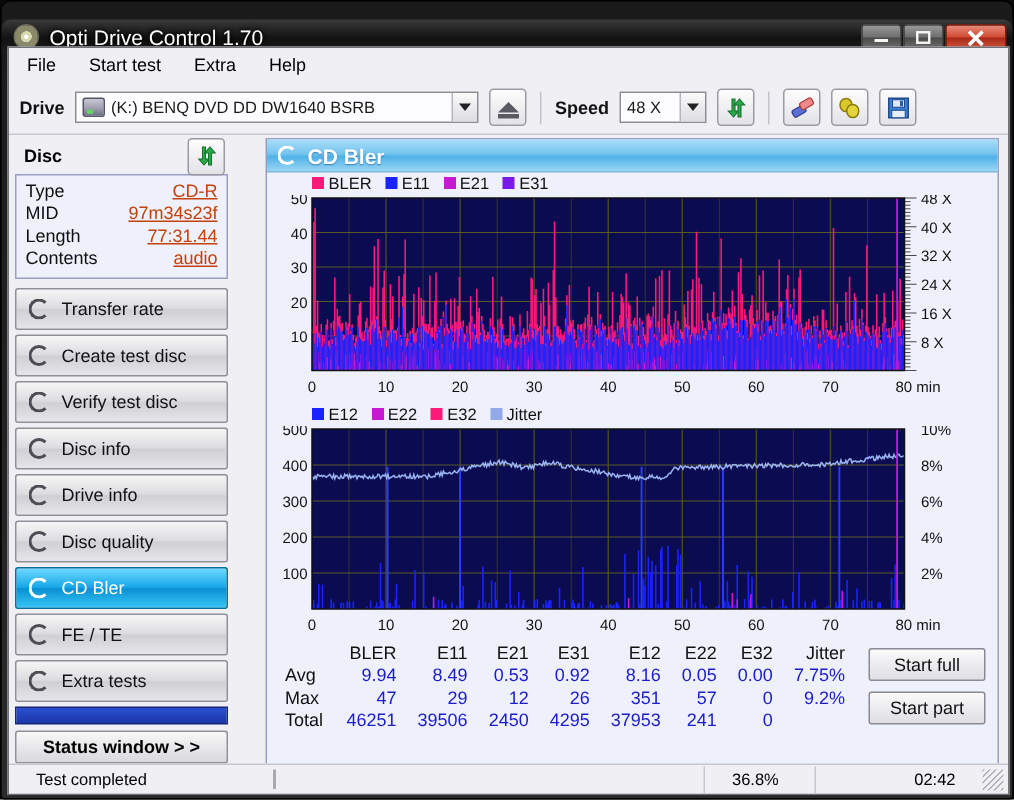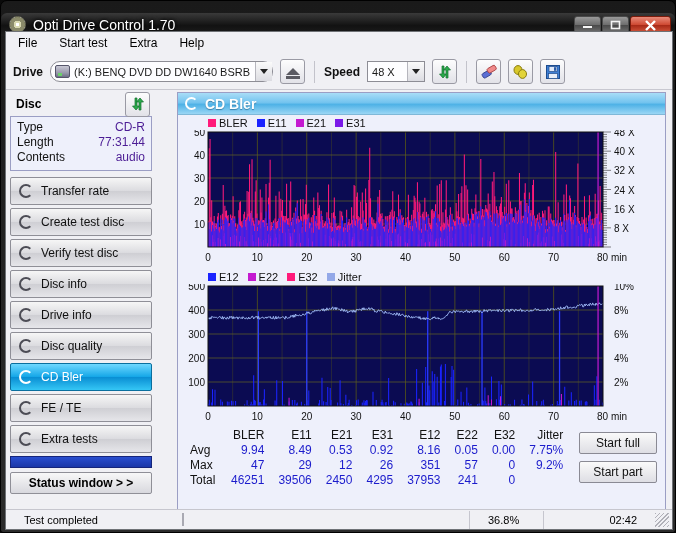--- a/index.html
+++ b/index.html
@@ -63,21 +63,21 @@
     display:flex; align-items:center; position:relative; font-size:11px; color:#1a1a1a;
     padding-left:4px;
   }
   .combo .arrowbox {
     position:absolute; right:0; top:0; bottom:0; width:17px;
     border-left:1px solid #b5b5bd;
     background:linear-gradient(180deg,#fafafa,#dcdce2);
     display:flex;align-items:center;justify-content:center;
   }
   .caret { width:0;height:0;border-left:4px solid transparent;border-right:4px solid transparent;border-top:5px solid #222; }
-  #drive-combo { width:223px;border-radius:10px; }
+  #drive-combo { width:269px; }
   #drive-combo .drvicon {
     width:15px;height:13px;margin-right:4px;flex:none;
     background:linear-gradient(180deg,#c8c8d4 0%,#9b9bae 60%,#6e6e86 100%);
     border:1px solid #55556a;border-radius:2px; position:relative;
   }
   #drive-combo .drvicon:after{content:"";position:absolute;left:2px;bottom:1px;width:4px;height:3px;background:#6ad06a;}
   #speed-combo { width:58px; }
   .tbtn {
     width:25px;height:25px;border:1px solid #9a9aa4;border-radius:3px;
     background:linear-gradient(180deg,#fdfdfd,#e2e2e8);
@@ -95,21 +95,21 @@
   .panel-head {
     height:24px; display:flex; align-items:center; justify-content:space-between;
     padding:0 2px 0 6px;
   }
   .panel-head .t { font-weight:bold; font-size:12px; }
   .disc-box {
     background:#eef0fb; border:1px solid #9b9ec4; padding:3px 6px 5px 6px;
   }
   .drow { display:flex; justify-content:space-between; font-size:12px; line-height:15px; }
   .drow .k { color:#111; }
-  .drow .v { color:#4c1d95; }
+  .drow .v { color:#c2410c;text-decoration:underline; }
   .label-row { display:flex; align-items:center; gap:4px; margin-top:3px; }
   .label-row .k { font-size:12px; width:36px; }
   .label-input { flex:1; height:18px; border:1px solid #9aa0c0; background:#eef0ff; }
   .cdbtn {
     width:21px;height:21px;border:1px solid #8e8e98;border-radius:3px;
     background:linear-gradient(180deg,#fcfcfc,#dcdce2);
     display:flex;align-items:center;justify-content:center;
   }
   .cd-glyph{width:14px;height:14px;border-radius:50%;
     background:radial-gradient(circle,#fff 0 16%,#e8e89a 17% 42%,#c8c86a 43% 74%,#f2f2d0 75% 100%);
@@ -278,20 +278,24 @@
               <path d="M5 2 L5 10 L2.5 10 L6 14 L9.5 10 L7 10 L7 2 Z" fill="#2aa94a" stroke="#14702f" stroke-width="0.7"></path>
               <path d="M11 14 L11 6 L13.5 6 L10 2 L6.5 6 L9 6 L9 14 Z" fill="#2aa94a" stroke="#14702f" stroke-width="0.7"></path>
             </svg>
           </div>
         </div>
 
         <div class="disc-box">
           <div class="drow">
             <span class="k">Type</span>
             <span class="v">CD-R</span>
+          </div>
+          <div class="drow">
+            <span class="k">MID</span>
+            <span class="v">97m34s23f</span>
           </div>
           <div class="drow">
             <span class="k">Length</span>
             <span class="v">77:31.44</span>
           </div>
           <div class="drow">
             <span class="k">Contents</span>
             <span class="v">audio</span>
           </div>
         </div>

